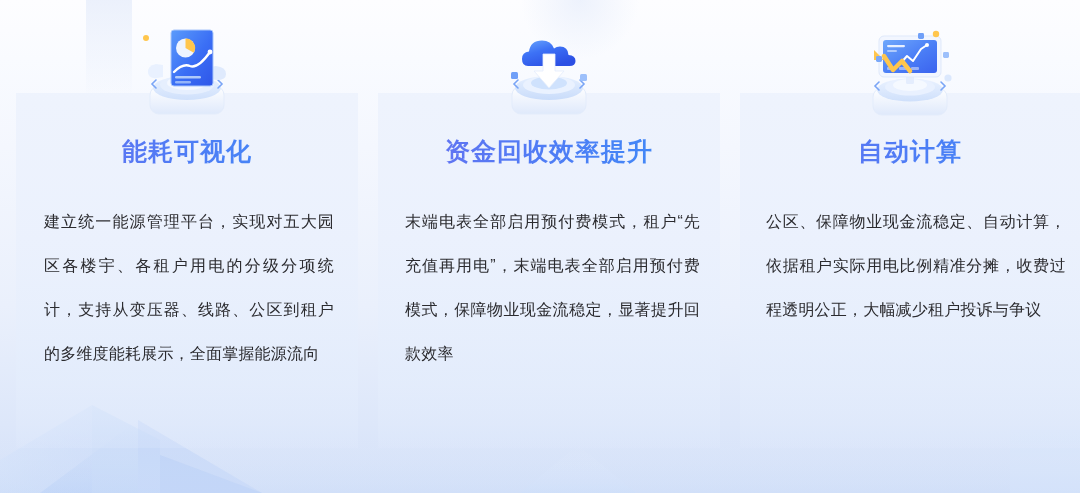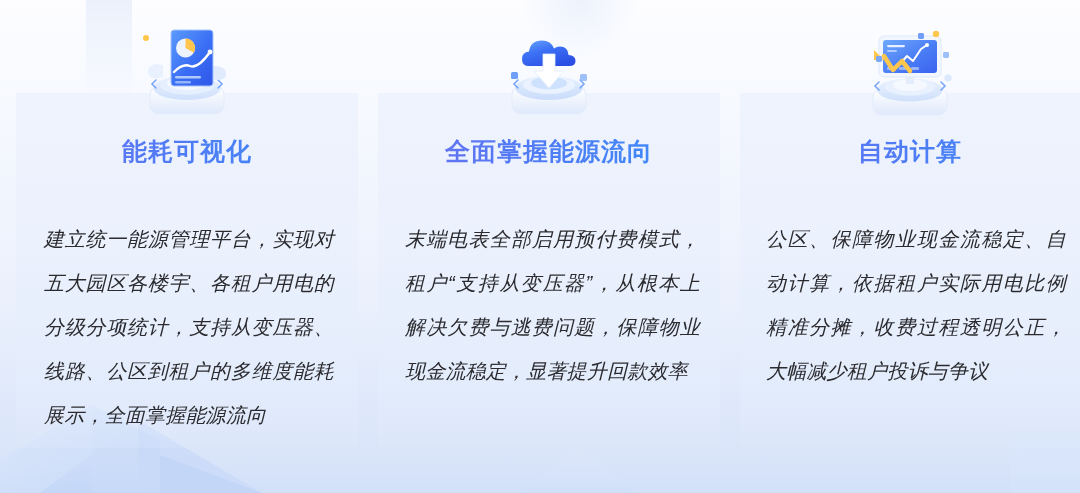--- a/index.html
+++ b/index.html
@@ -110,30 +110,29 @@
     -webkit-background-clip: text;
     background-clip: text;
     color: transparent;
     -webkit-text-fill-color: transparent;
     white-space: nowrap;
   }
 
   
   .card-body {
     position: absolute;
-    top: 124px;
+    top: 107px;
     left: 28px;
     right: 24px;
-    font-size: 20px;
+    font-size: 16px;
     line-height: 44px;
     color: #2b2b2f;
     letter-spacing: 0.2px;
     text-align: justify;
     text-justify: inter-ideograph;
-    font-style: italic;
   }
   .card.c3 .card-body { left: 26px; right: 14px; }
   .card.c2 .card-body { left: 27px; right: 20px; }
 </style>
 </head>
 <body>
 
 <div class="stage">
 
   <div class="top-band"></div>
@@ -254,22 +253,22 @@
 
           <rect x="27" y="52" width="7" height="7" rx="1.5" fill="#6f9ff8"></rect>
           <rect x="96" y="54" width="7" height="7" rx="1.5" fill="#9dc0fb"></rect>
 
           <path d="M44 46 q-6 0 -6 -7 q0 -7 7 -7.5 q1.5 -11 13 -11 q9 0 12 8 q2.5 -2 6 -2 q8 0 8.5 8.5 q7 0.5 7 6 q0 5 -6 5 z" fill="url(#i2cloud)"></path>
 
           <path d="M59 34 h12 v17 h9 l-15 17 l-15 -17 h9 z" fill="#ffffff"></path>
           <path d="M59 34 h12 v17 h9 l-15 17 l-15 -17 h9 z" fill="none" stroke="#e3ecfd" stroke-width="0.8"></path>
         </svg>
       </div>
-      <div class="card-title">全面掌握能源流向</div>
-      <div class="card-body">末端电表全部启用预付费模式，租户“支持从变压器”，从根本上解决欠费与逃费问题，保障物业现金流稳定，显著提升回款效率</div>
+      <div class="card-title">资金回收效率提升</div>
+      <div class="card-body">末端电表全部启用预付费模式，租户“先充值再用电”，末端电表全部启用预付费模式，保障物业现金流稳定，显著提升回款效率</div>
     </div>
 
     <div class="card c3">
       <div class="icon-wrap">
         <svg width="140" height="100" viewBox="0 0 140 100" xmlns="http://www.w3.org/2000/svg">
           <defs>
             <linearGradient id="i3screen" x1="0" y1="0" x2="1" y2="1">
               <stop offset="0%" stop-color="#6fa8fc"></stop>
               <stop offset="55%" stop-color="#4a7df6"></stop>
               <stop offset="100%" stop-color="#3b63ee"></stop>

